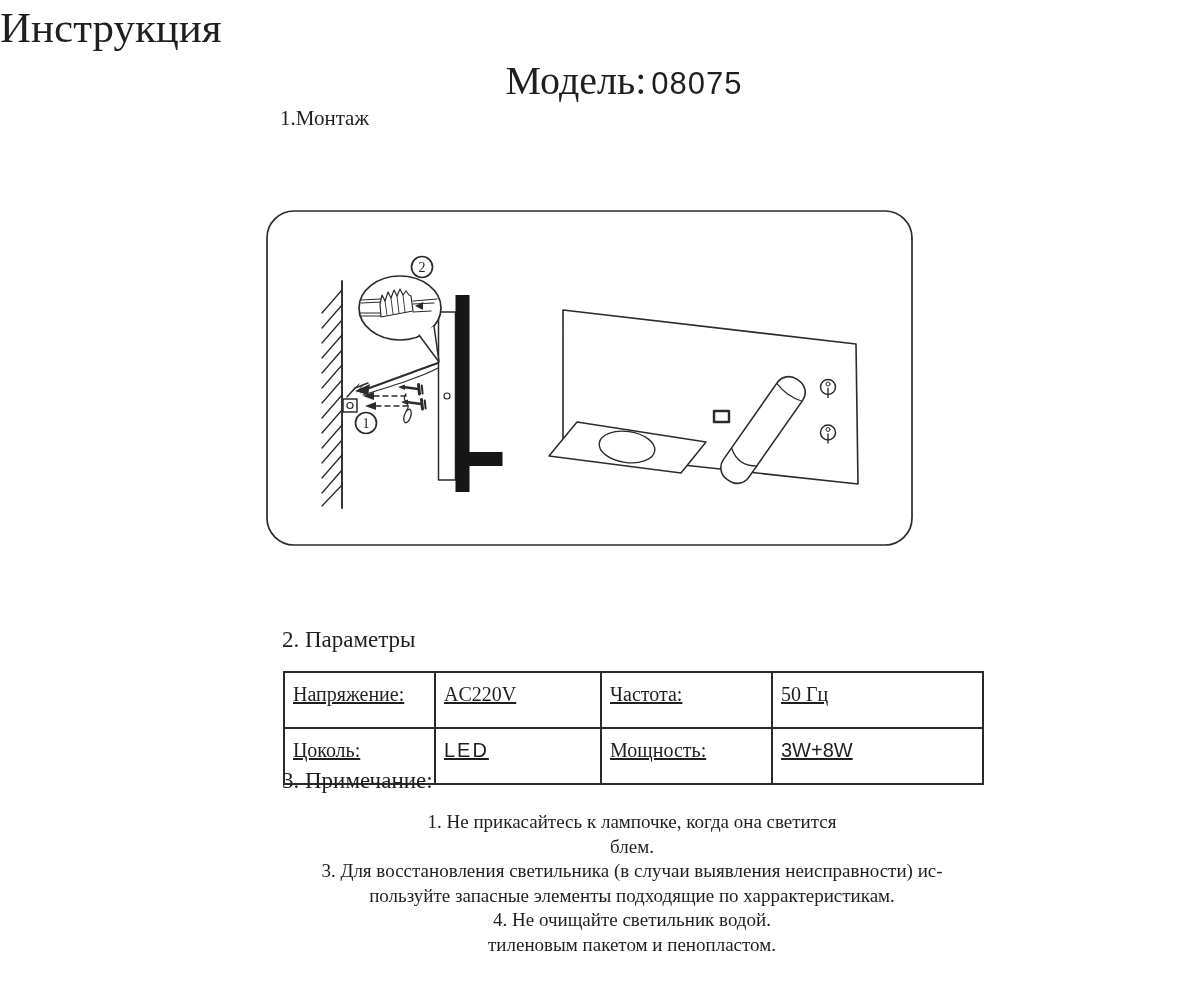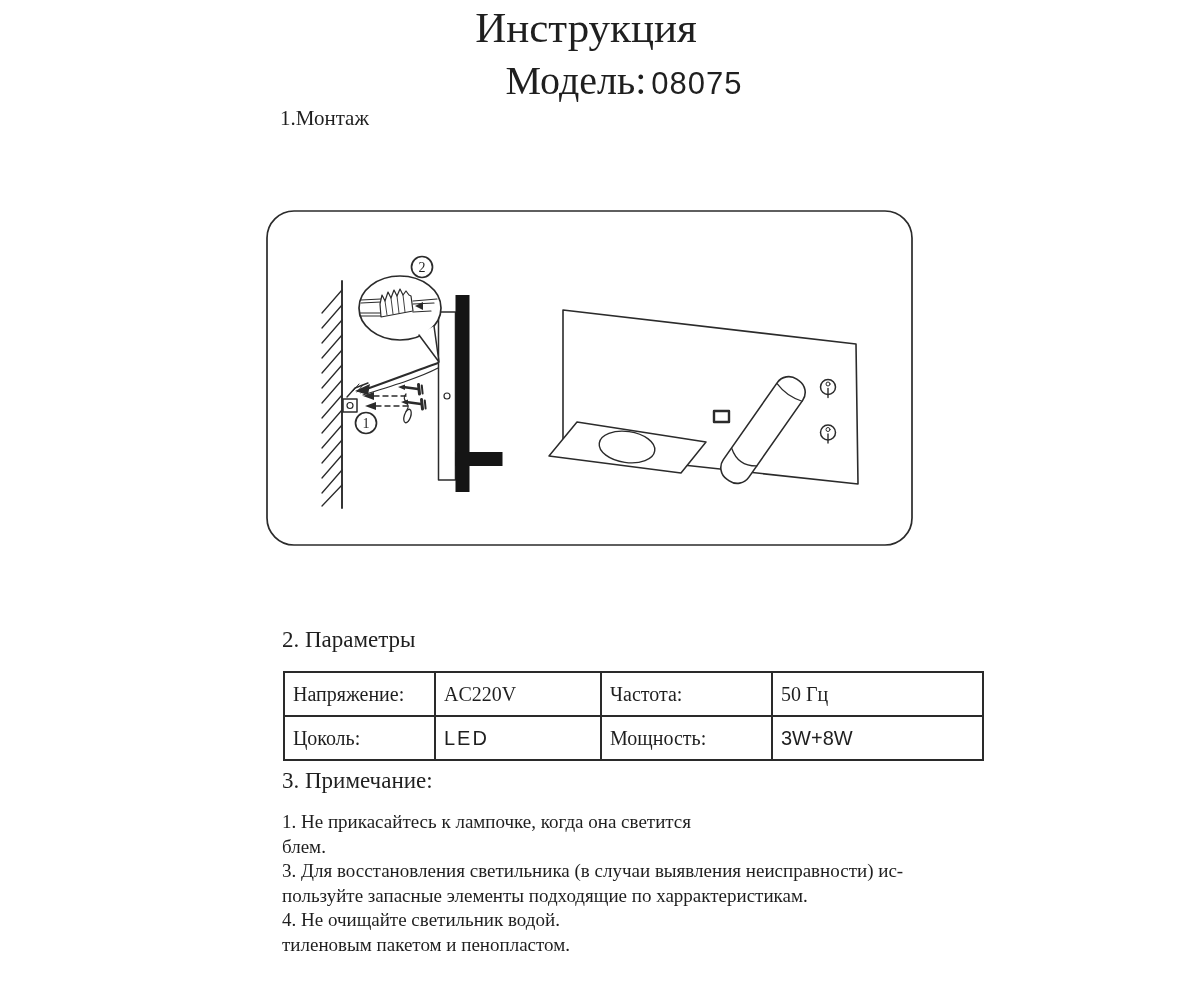--- a/index.html
+++ b/index.html
@@ -3,49 +3,49 @@
 <meta charset="utf-8">
 <style>
   html,body{margin:0;padding:0;}
   body{
     width:1200px;height:1000px;position:relative;overflow:hidden;
     background:#ffffff;color:#1f1f1f;
     font-family:"Liberation Serif","DejaVu Serif",serif;
   }
   .abs{position:absolute;}
   .doc-title{
-    left:0;top:4px;width:1172px;text-align:center;
+    left:0;top:4px;width:1172px;
     font-size:43px;line-height:48px;white-space:nowrap;
   }
   .model-line{
     left:0;top:60px;width:1200px;text-align:center;white-space:nowrap;padding-left:24px;
   }
   .model-label{font-size:40px;line-height:42px;}
   .model-number{
     font-family:"Liberation Sans","DejaVu Sans",sans-serif;
     font-size:31px;margin-left:5px;letter-spacing:1px;
   }
   .h-mount{left:280px;top:106px;font-size:21px;}
   .h-params{left:282px;top:627px;font-size:23px;}
   .h-notes{left:282px;top:768px;font-size:23px;}
   .diagram-wrap{left:240px;top:195px;width:700px;height:370px;}
   .params-table{
     left:283px;top:671px;border-collapse:collapse;table-layout:fixed;
   }
   .params-table td{
     border:2px solid #2a2a2a;height:42px;vertical-align:middle;
-    padding:0 4px 0 8px;font-size:20px;white-space:nowrap;
+    padding:0 4px 12px 8px;font-size:20px;white-space:nowrap;text-decoration:underline;
   }
   .params-table .c1{width:137px;} .params-table .c2{width:152px;}
   .params-table .c3{width:157px;margin-left:20px;} .params-table .c4{width:197px;}
   .val-led{font-family:"Liberation Sans","DejaVu Sans",sans-serif;font-size:26px;letter-spacing:2px;}
   .val-watt{font-family:"Liberation Sans","DejaVu Sans",sans-serif;font-size:20px;}
   .val-hz{font-size:19.5px;margin-left:16px;}
   .notes-block{left:282px;top:810px;width:700px;font-size:19px;line-height:24.5px;}
-  .note-line{white-space:nowrap;}
+  .note-line{white-space:nowrap;text-align:center;}
   svg text{font-family:"Liberation Serif","DejaVu Serif",serif;}
 </style>
 </head>
 <body>
 
 <div class="abs doc-title">Инструкция</div>
 
 <div class="abs model-line">
   <span class="model-label">Модель:</span><span class="model-number">08075</span>
 </div>

